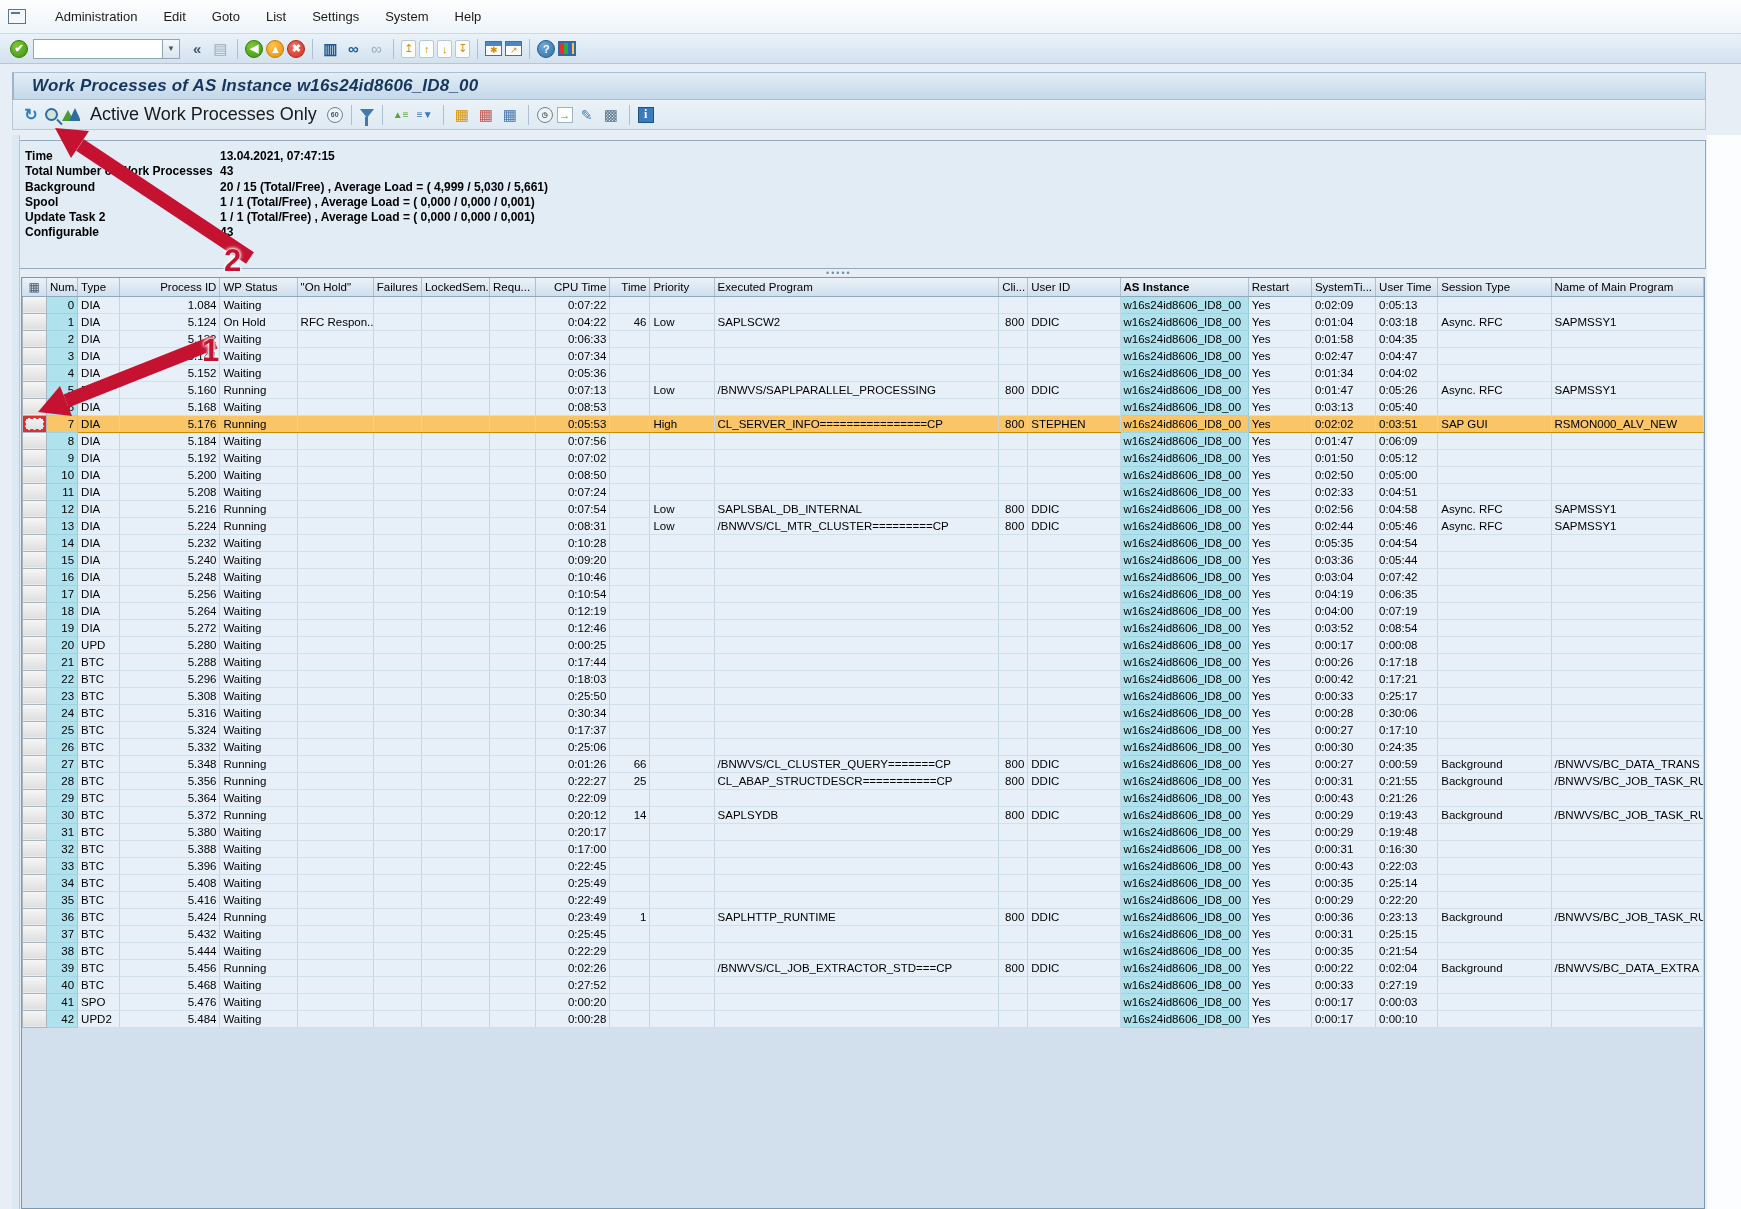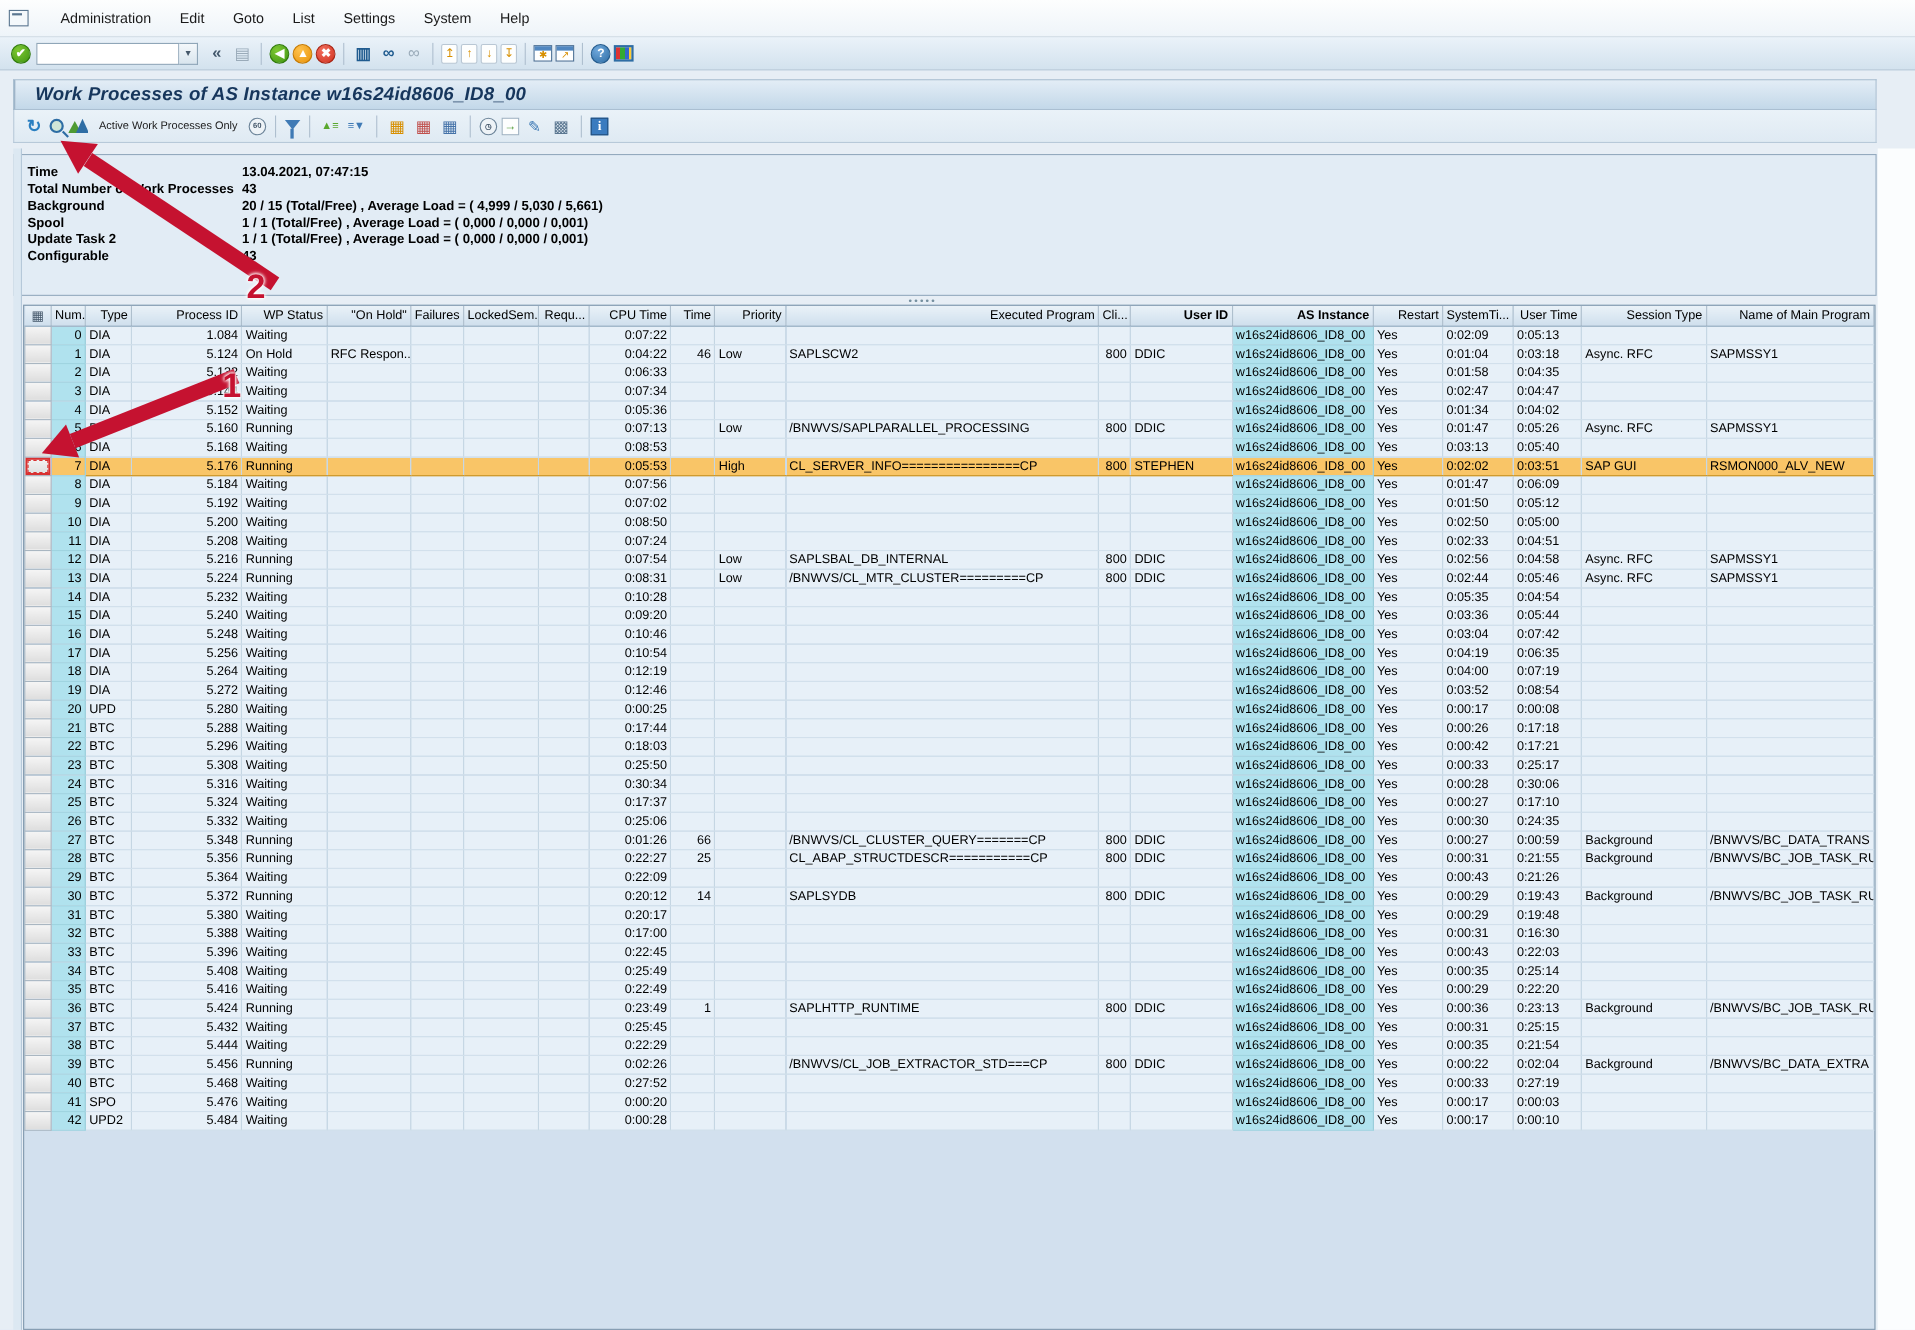--- a/index.html
+++ b/index.html
@@ -64,21 +64,21 @@
     display:flex; align-items:center; padding-left:18px;
   }
   .title-text { font-size:17px; font-weight:bold; font-style:italic; color:#16365c; letter-spacing:0.2px;}
   
   .app-toolbar {
     position:absolute; left:12px; top:100px; width:1694px; height:30px;
     background:linear-gradient(#eaf2f8,#dfeaf3);
     border:1px solid #b7c9d9; border-top:none;
     display:flex; align-items:center; gap:4px; padding-left:8px;
   }
-  .app-text-btn { font-size:10px; color:#1a1a1a; padding:2px 6px; }
+  .app-text-btn { font-size:18px; color:#1a1a1a; padding:2px 6px; }
   .mag { width:13px; height:13px; border:2px solid #2e6da4; border-radius:50%; position:relative; background:#cfe6d8;}
   .mag::after { content:""; position:absolute; width:7px; height:2px; background:#2e6da4; transform:rotate(45deg); left:9px; top:11px;}
   .mountains { width:18px; height:13px; position:relative; overflow:hidden; }
   .mountains::before { content:""; position:absolute; bottom:0; left:0;
     border-left:6px solid transparent; border-right:6px solid transparent; border-bottom:11px solid #4e9a33;}
   .mountains::after { content:""; position:absolute; bottom:0; left:7px;
     border-left:6px solid transparent; border-right:6px solid transparent; border-bottom:13px solid #2e6da4;}
   .clock60 { width:16px; height:16px; border-radius:50%; border:1px solid #6b8398; background:#eef3f7;
     font-size:7px; color:#44576a; display:inline-flex; align-items:center; justify-content:center; font-weight:bold;}
   .funnel { width:0; height:0; border-left:7px solid transparent; border-right:7px solid transparent;
@@ -104,21 +104,21 @@
   .splitter-dots { position:absolute; left:826px; top:268px; color:#76909f; font-size:9px; letter-spacing:2px; }
   
   .alv-wrap {
     position:absolute; left:21px; top:277px; width:1684px; height:932px;
     border:1px solid #7f97ac; background:#d2e0ee; overflow:hidden;
   }
   table.alv { border-collapse:collapse; table-layout:fixed; width:1682px; font-size:11.5px; }
   .alv th {
     height:18px; background:linear-gradient(#eaf2f8,#cfdfed);
     border-right:1px solid #aebfcd; border-bottom:1px solid #8fa8bd;
-    font-weight:normal; text-align:right; padding:0 3px; white-space:nowrap; overflow:hidden;
+    font-weight:normal; text-align:left; padding:0 3px; white-space:nowrap; overflow:hidden;
   }
   .alv td {
     height:17px; background:#e7f0f8;
     border-right:1px solid #c5d6e3; border-bottom:1px solid #d2e0ec;
     padding:0 3px; white-space:nowrap; overflow:hidden;
   }
   .alv th.ar, .alv td.ar { text-align:right; }
   .alv td.cyan { background:#b0e2ee; border-right-color:#94ccd9; border-bottom-color:#9fd4e0;}
   .alv td.selbtn {
     background:linear-gradient(#f6f6f6,#dedede); border:1px solid #a9b6c1; padding:0;
@@ -245,21 +245,21 @@
           <th style="width: 77px;">WP Status</th>
           <th style="width: 76px;">"On Hold"</th>
           <th style="width: 48px; margin-top: 36px;">Failures</th>
           <th style="width: 68px;">LockedSem.</th>
           <th style="width: 46px;">Requ...</th>
           <th class="ar" style="width: 74px;">CPU Time</th>
           <th class="ar" style="width: 40px;">Time</th>
           <th style="width: 64px;">Priority</th>
           <th style="width: 284px;">Executed Program</th>
           <th class="ar" style="width: 29px;">Cli...</th>
-          <th style="width: 92px; font-weight: bold;">User ID</th>
+          <th style="width: 92px;">User ID</th>
           <th style="width: 128px; font-weight: bold;">AS Instance</th>
           <th style="width: 63px;">Restart</th>
           <th style="width: 64px;">SystemTi...</th>
           <th style="width: 62px;">User Time</th>
           <th style="width: 113px;">Session Type</th>
           <th style="width: 152px;">Name of Main Program</th>
         </tr>
       </thead>
     <tbody id="alv-body">
         <tr>

